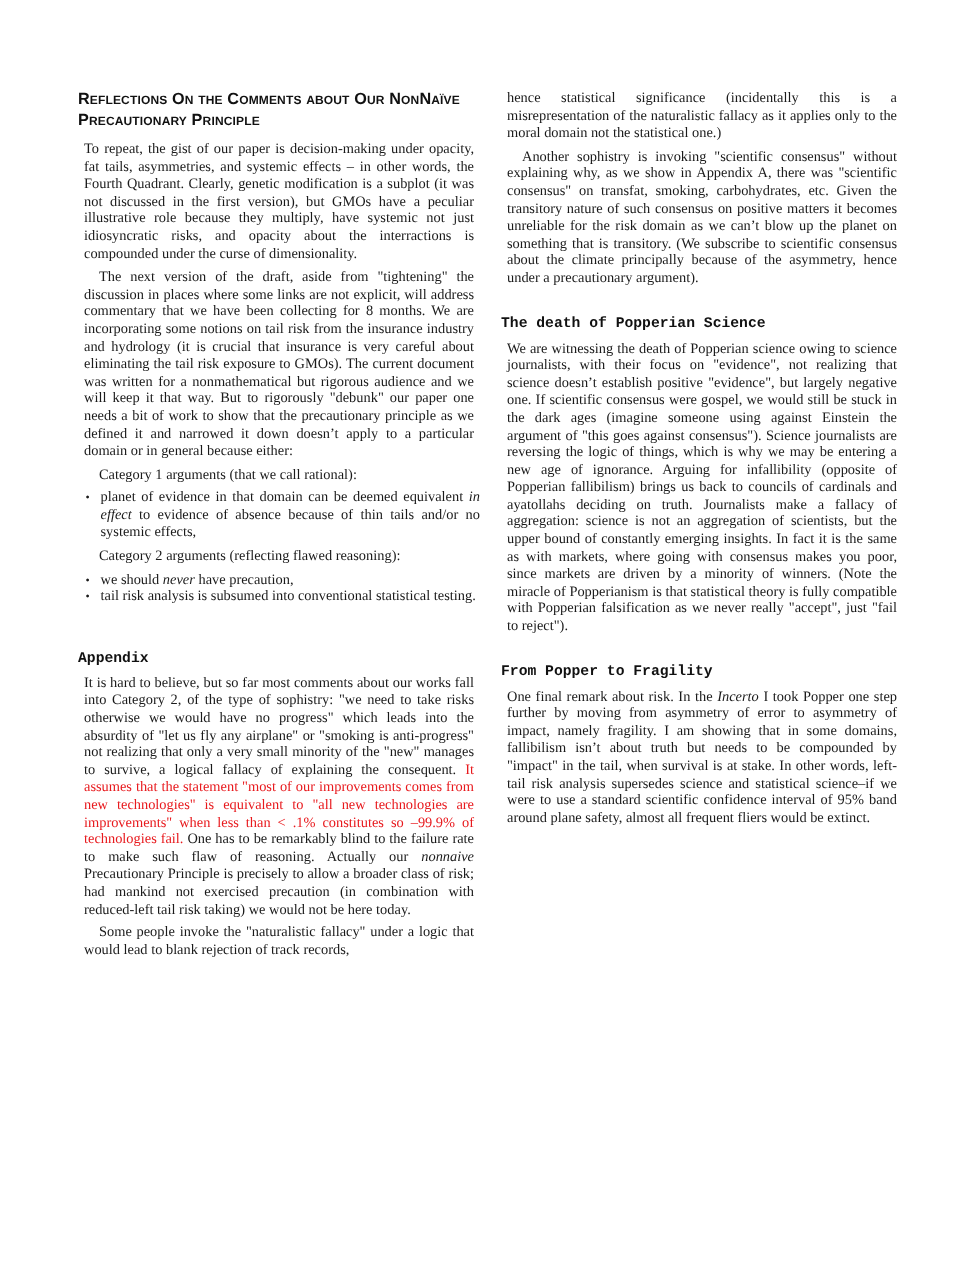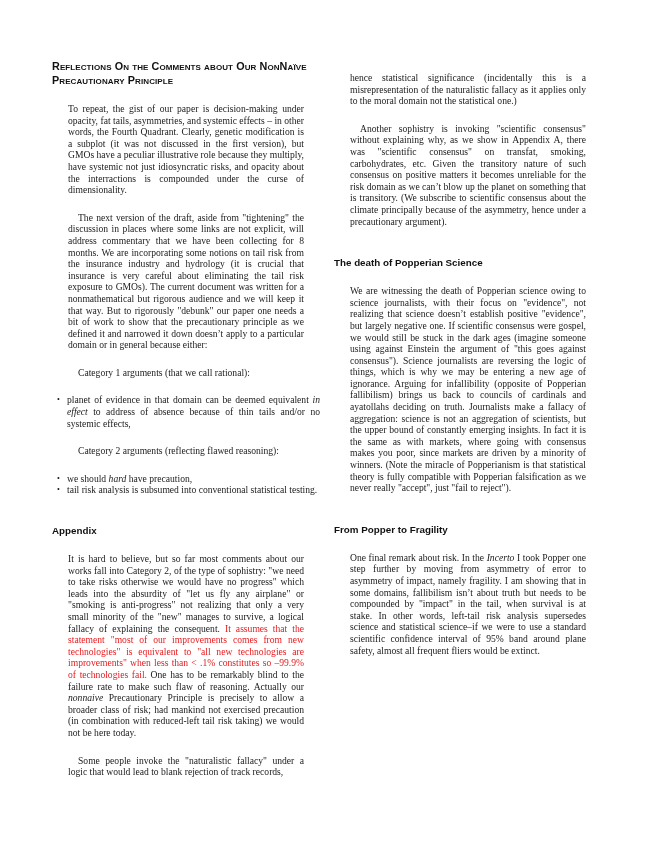--- a/index.html
+++ b/index.html
@@ -8,35 +8,35 @@
   .col { position: absolute; top: 56px; width: 268px; }
   .col-left { left: 52px; }
   .col-right { left: 334px; }
   .txt {
     font-family: "Liberation Serif", "DejaVu Serif", serif;
     font-size: 9.6px;
     line-height: 11.6px;
     color: #1a1a1a;
     text-align: justify;
     hyphens: auto;
-    margin: 16px;
+    margin: 4px;
   }
   .indent { text-indent: 10px; }
   .title {
     font-family: "Liberation Sans", "DejaVu Sans", sans-serif;
     font-weight: bold;
     font-size: 10.8px;
     line-height: 13.5px;
     color: #111;
     margin: 4px 0 7px 0;
     font-variant: small-caps;
     letter-spacing: 0.1px;
   }
   .sec-head {
-    font-family: Liberation Sans, sans-serif;
+    font-family: Liberation Mono, monospace;
     font-weight: bold;
     font-size: 9.8px;
     line-height: 12px;
     color: #111;
     margin: 0 0 5px 0;
   }
   ul.bul { margin: 2px 0 2px 0; padding: 0 0 0 15px; list-style: none; }
   ul.bul li { position: relative; }
   ul.bul li::before { content: "•"; position: absolute; left: -10px; top: 0; font-size: 8px; }
   .red { color: #e8191d; }
@@ -50,26 +50,26 @@
 <div class="page">
 
   <div class="col col-left">
     <h1 class="title">Reflections On the Comments about Our NonNaïve Precautionary Principle</h1>
 
     <p class="txt">To repeat, the gist of our paper is decision-making under opacity, fat tails, asymmetries, and systemic effects – in other words, the Fourth Quadrant. Clearly, genetic modification is a subplot (it was not discussed in the first version), but GMOs have a peculiar illustrative role because they multiply, have systemic not just idiosyncratic risks, and opacity about the interractions is compounded under the curse of dimensionality.</p>
     <p class="txt indent">The next version of the draft, aside from "tightening" the discussion in places where some links are not explicit, will address commentary that we have been collecting for 8 months. We are incorporating some notions on tail risk from the insurance industry and hydrology (it is crucial that insurance is very careful about eliminating the tail risk exposure to GMOs). The current document was written for a nonmathematical but rigorous audience and we will keep it that way. But to rigorously "debunk" our paper one needs a bit of work to show that the precautionary principle as we defined it and narrowed it down doesn’t apply to a particular domain or in general because either:</p>
     <p class="txt indent">Category 1 arguments (that we call rational):</p>
 
     <ul class="bul txt">
-      <li><span>planet of evidence in that domain can be deemed equivalent </span><em>in effect</em><span> to address of absence because of thin tails and/or no systemic effects,</span></li>
+      <li><span>planet of evidence in that domain can be deemed equivalent </span><em>in effect</em><span> to evidence of absence because of thin tails and/or no systemic effects,</span></li>
     </ul>
 
     <p class="txt indent">Category 2 arguments (reflecting flawed reasoning):</p>
     <ul class="bul txt">
-      <li><span>we should </span><em>hard</em><span> have precaution,</span></li>
+      <li><span>we should </span><em>never</em><span> have precaution,</span></li>
       <li><span>tail risk analysis is subsumed into conventional statistical testing.</span></li>
     </ul>
 
     <div class="gap-lg"></div>
 
     <h2 class="sec-head">Appendix</h2>
     <p class="txt"><span>It is hard to believe, but so far most comments about our works fall into Category 2, of the type of sophistry: "we need to take risks otherwise we would have no progress" which leads into the absurdity of "let us fly any airplane" or "smoking is anti-progress" not realizing that only a very small minority of the "new" manages to survive, a logical fallacy of explaining the consequent. </span><span class="red">It assumes that the statement "most of our improvements comes from new technologies" is equivalent to "all new technologies are improvements" when less than &lt; .1% constitutes so –99.9% of technologies fail.</span><span> One has to be remarkably blind to the failure rate to make such flaw of reasoning. Actually our </span><em>nonnaive</em><span> Precautionary Principle is precisely to allow a broader class of risk; had mankind not exercised precaution (in combination with reduced-left tail risk taking) we would not be here today.</span></p>
     <p class="txt indent">Some people invoke the "naturalistic fallacy" under a logic that would lead to blank rejection of track records,</p>
   </div>
 

